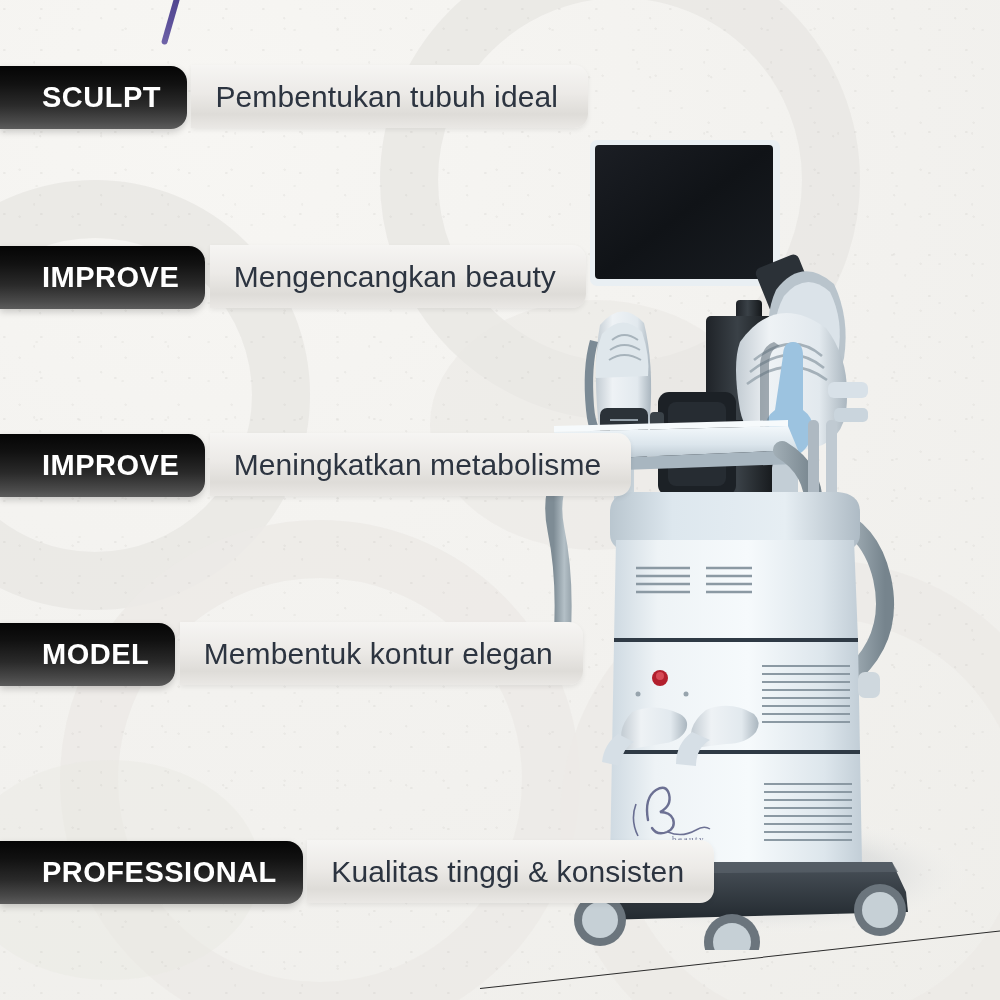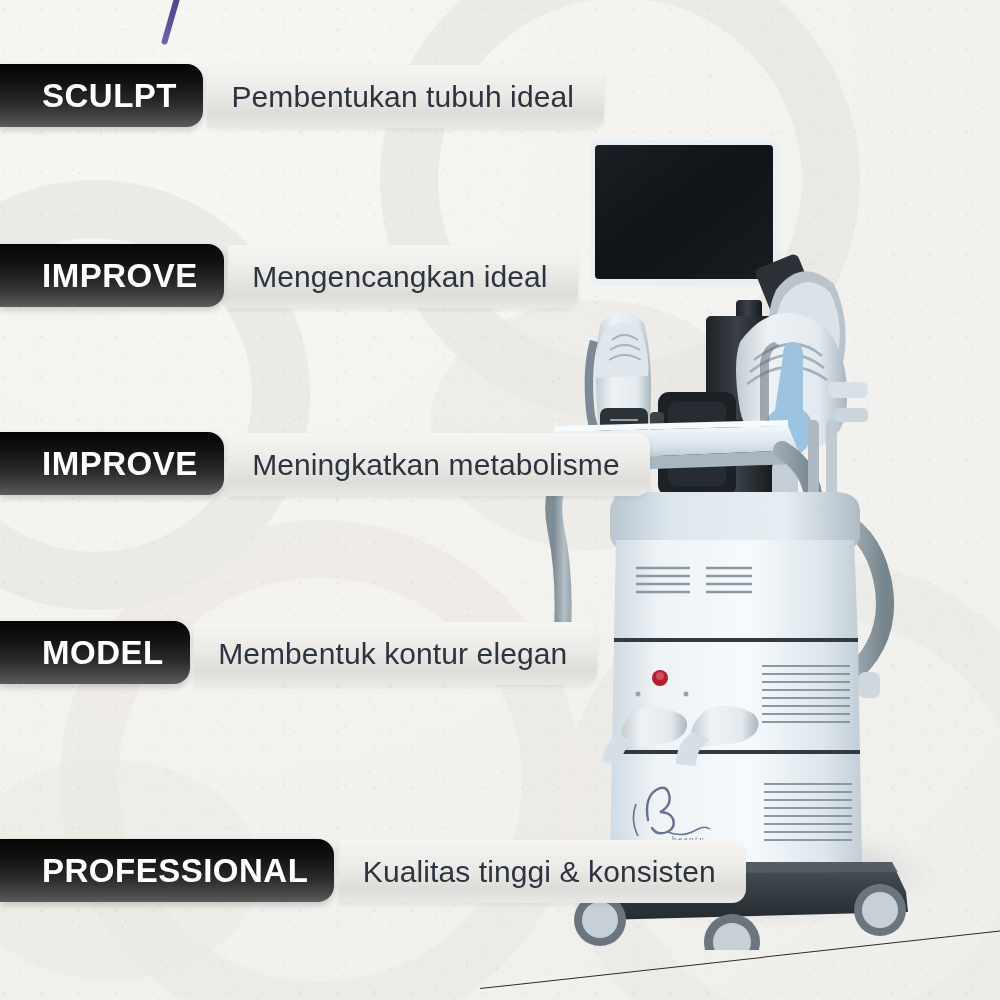--- a/index.html
+++ b/index.html
@@ -79,21 +79,21 @@
     position:relative;
     display:inline-flex;
     align-items:center;
     height:63px;
     padding:0 26px 0 42px;
     border-top-right-radius:16px;
     border-bottom-right-radius:16px;
     background:linear-gradient(180deg,#050505 0%, #111111 28%, #2a2a2a 62%, #4a4a4a 88%, #5c5c5c 100%);
     color:#ffffff;
     font-weight:bold;
-    font-size:33px;
+    font-size:29px;
     letter-spacing:.5px;
     box-shadow:0 3px 7px rgba(0,0,0,.18);
     white-space:nowrap;
   }
   .subbar{
     position:relative;
     display:inline-flex;
     align-items:center;
     margin-top:8px;
     height:63px;
@@ -344,21 +344,21 @@
     </svg>
   </div>
 
   <div class="feature" style="top:57px;">
     <div class="badge">SCULPT</div>
     <div class="subbar">Pembentukan tubuh ideal</div>
   </div>
 
   <div class="feature" style="top:237px;">
     <div class="badge">IMPROVE</div>
-    <div class="subbar">Mengencangkan ideal</div>
+    <div class="subbar">Mengencangkan beauty</div>
   </div>
 
   <div class="feature" style="top:614px;">
     <div class="badge">MODEL</div>
     <div class="subbar">Membentuk kontur elegan</div>
   </div>
 
   <div class="feature" style="top:425px;">
     <div class="badge">IMPROVE</div>
     <div class="subbar">Meningkatkan metabolisme</div>

